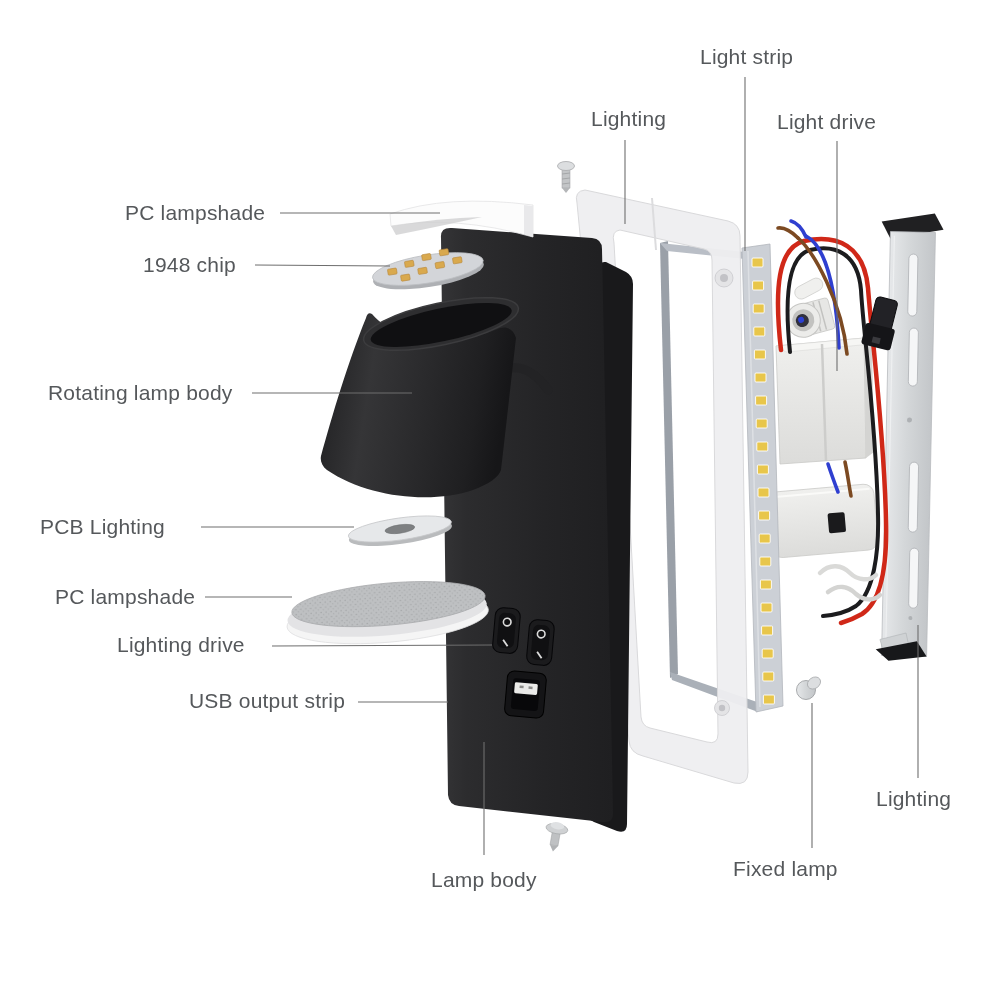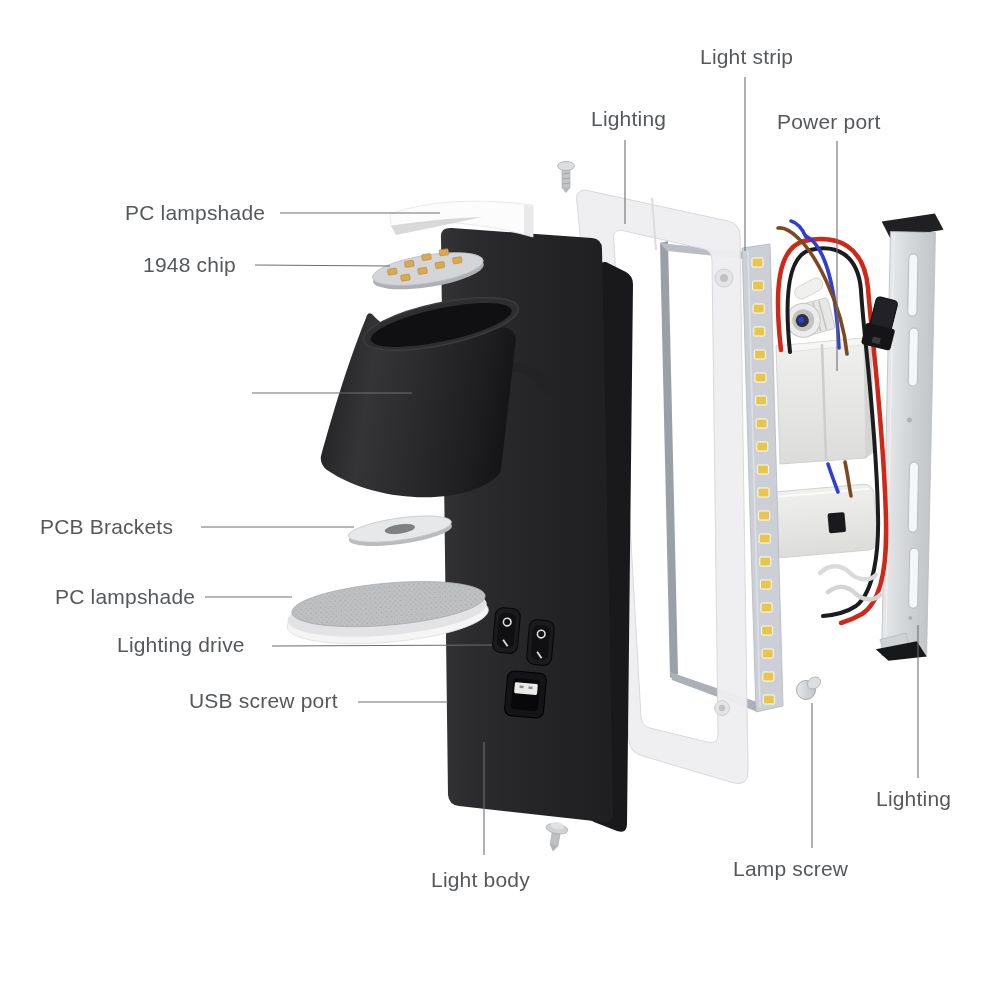--- a/index.html
+++ b/index.html
@@ -251,24 +251,25 @@
     <line stroke="#6e6e6e" x1="272" y1="646" x2="492" y2="645"></line>
     <line stroke="#6e6e6e" x1="358" y1="702" x2="448" y2="702"></line>
     <line stroke="#6e6e6e" x1="484" y1="742" x2="484" y2="855"></line>
     <line stroke="#6e6e6e" x1="812" y1="703" x2="812" y2="848"></line>
     <line stroke="#6e6e6e" x1="918" y1="625" x2="918" y2="778"></line>
   </g>
 </svg>
 
 <div class="label" style="left:700px;top:45px">Light strip</div>
 <div class="label" style="left:591px;top:107px">Lighting</div>
-<div class="label" style="left:777px;top:110px">Power port</div>
+<div class="label" style="left:777px;top:110px">Light drive</div>
 <div class="label" style="left:125px;top:201px">PC lampshade</div>
 <div class="label" style="left:143px;top:253px">1948 chip</div>
-<div class="label" style="left:40px;top:515px">PCB Brackets</div>
+<div class="label" style="left:48px;top:381px">Rotating lamp body</div>
+<div class="label" style="left:40px;top:515px">PCB Lighting</div>
 <div class="label" style="left:55px;top:585px">PC lampshade</div>
 <div class="label" style="left:117px;top:633px">Lighting drive</div>
-<div class="label" style="left:189px;top:689px">USB screw port</div>
-<div class="label" style="left:431px;top:868px">Light body</div>
-<div class="label" style="left:733px;top:857px">Lamp screw</div>
+<div class="label" style="left:189px;top:689px">USB output strip</div>
+<div class="label" style="left:431px;top:868px">Lamp body</div>
+<div class="label" style="left:733px;top:857px">Fixed lamp</div>
 <div class="label" style="left:876px;top:787px">Lighting</div>
 
 </div>
 
 </body></html>

